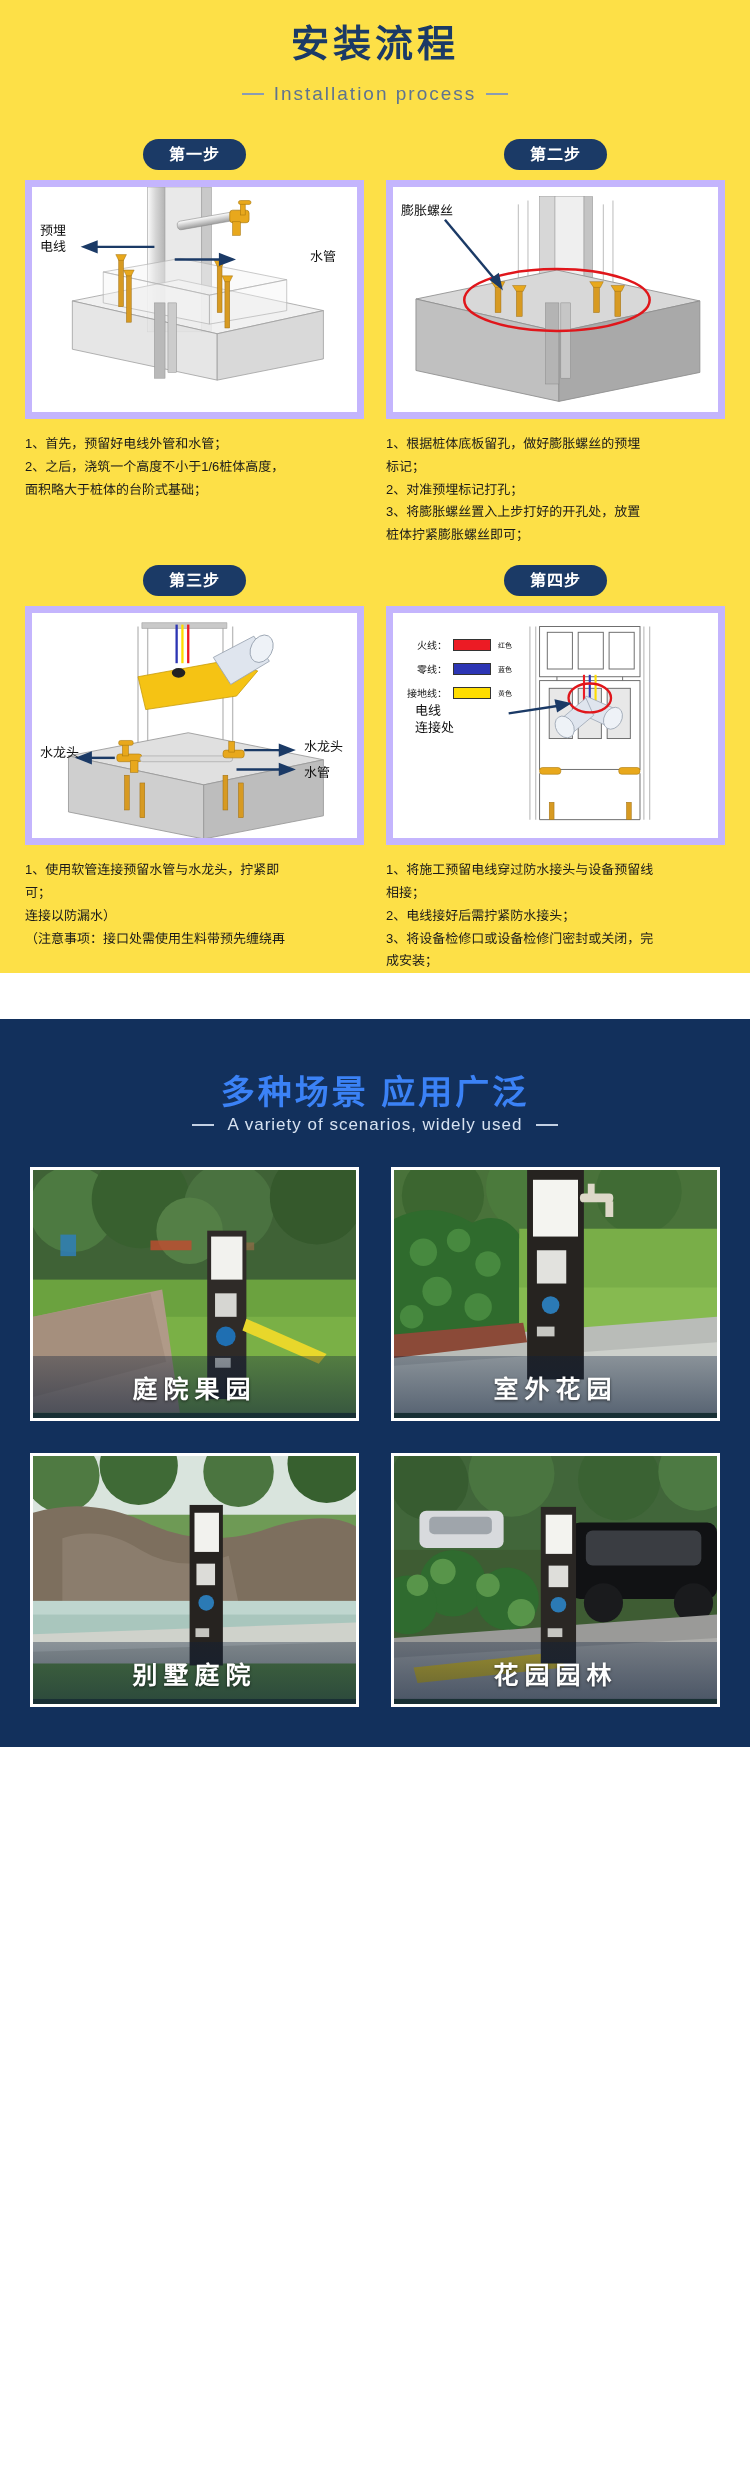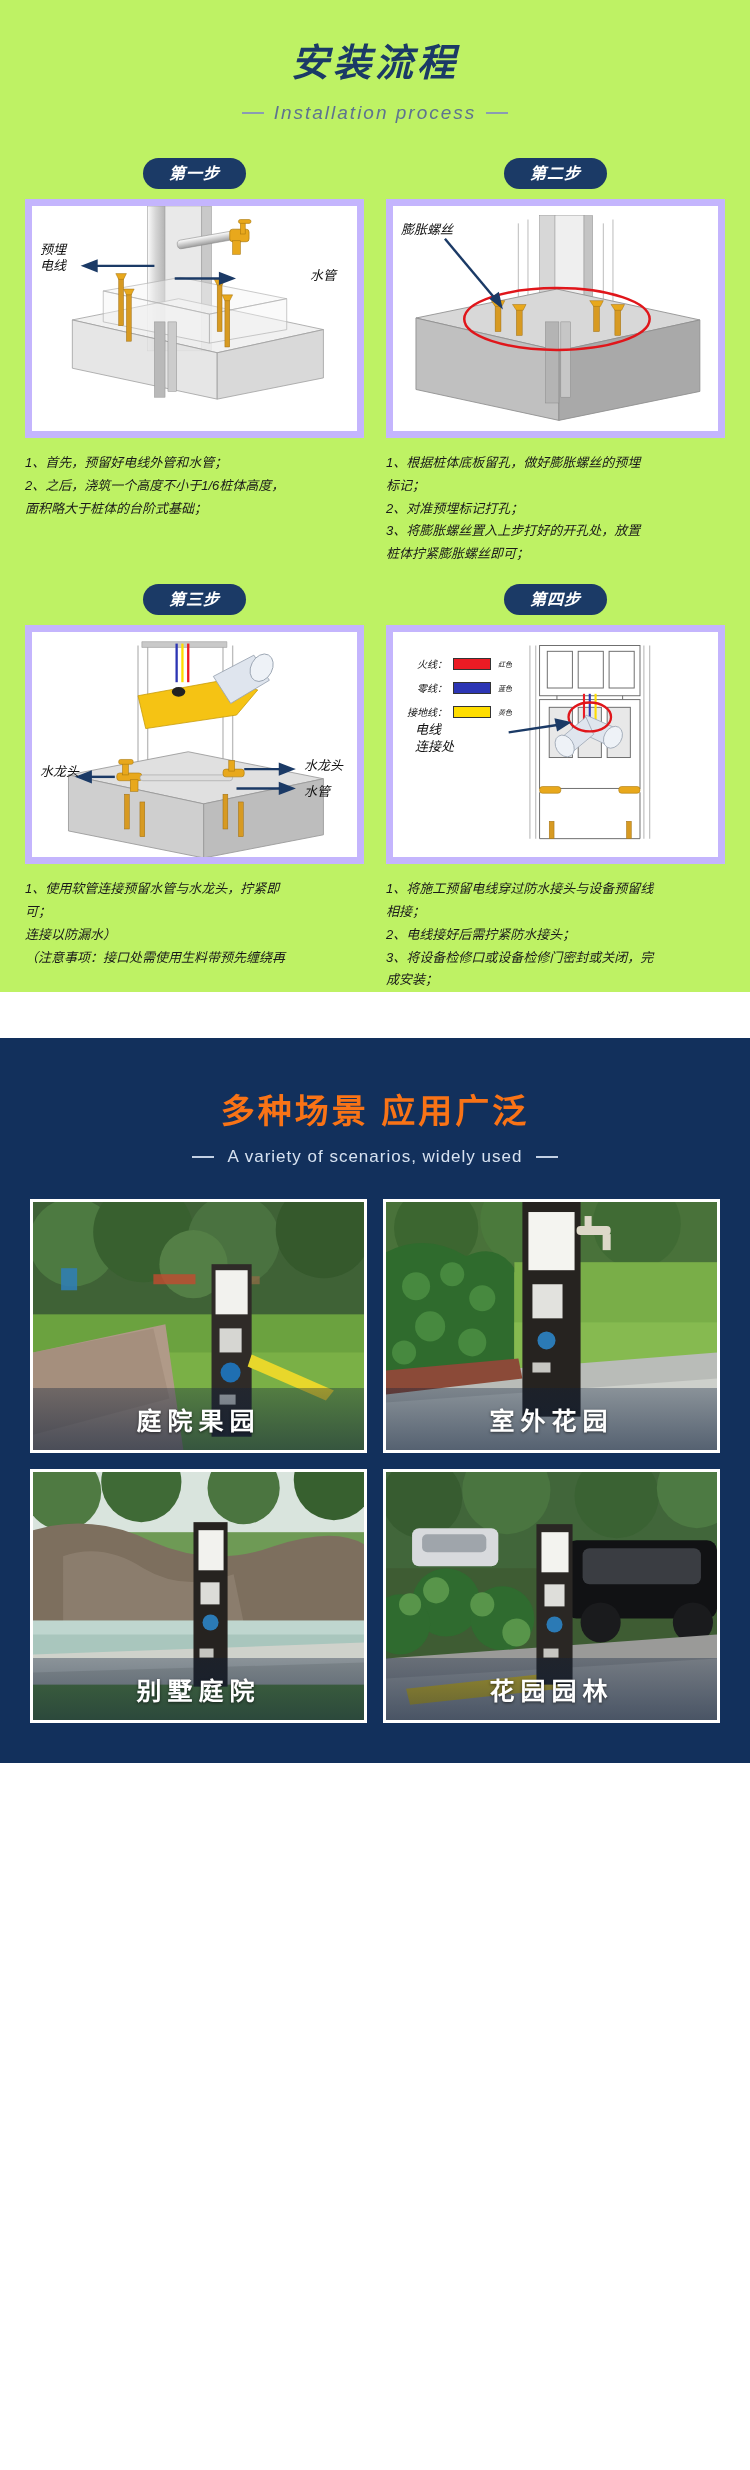--- a/index.html
+++ b/index.html
@@ -5,21 +5,21 @@
 <style>
   * { box-sizing: border-box; margin: 0; padding: 0; }
   html, body {
     width: 750px;
     background: #ffffff;
     font-family: "Liberation Sans", "DejaVu Sans", sans-serif;
   }
   body { width: 750px; }
 
   
-  .sec-install { width: 750px; background: #bef264; padding-top: 40px; font-style: italic; }
+  .sec-install { width: 750px; background: #fde047; padding-top: 21px; }
 
   .main-title {
     text-align: center;
     font-size: 38px;
     font-weight: bold;
     color: #1b3a66;
     letter-spacing: 4px;
     line-height: 1.25;
   }
   .main-sub {
@@ -94,37 +94,37 @@
 
   
   .sec-scenarios {
     width: 750px;
     background: #12305c;
     padding: 46px 0 40px;
     margin-top: 46px;
   }
   .sc-title {
     text-align: center;
-    color: #f97316;
+    color: #3b82f6;
     font-size: 34px;
     font-weight: bold;
     letter-spacing: 3px;
   }
   .sc-sub {
     display: flex; align-items: center; justify-content: center; gap: 14px;
-    margin-top: 14px; color: #d7e2f1; font-size: 17px; letter-spacing: 1px;
+    margin-top: 1px; color: #d7e2f1; font-size: 17px; letter-spacing: 1px;
   }
   .sc-sub .dash { display:inline-block; width: 22px; height: 2px; background: #c2d0e4; }
 
   .photo-grid {
     margin: 32px auto 0;
     width: 690px;
     display: grid;
     grid-template-columns: 1fr 1fr;
-    gap: 16px;
+    gap: 32px;
   }
   .photo-card {
     position: relative;
     height: 254px;
     border: 3px solid #ffffff;
     overflow: hidden;
     background: #2b4a2b;
   }
   .photo-art { position: absolute; inset: 0; }
   .photo-cap {

